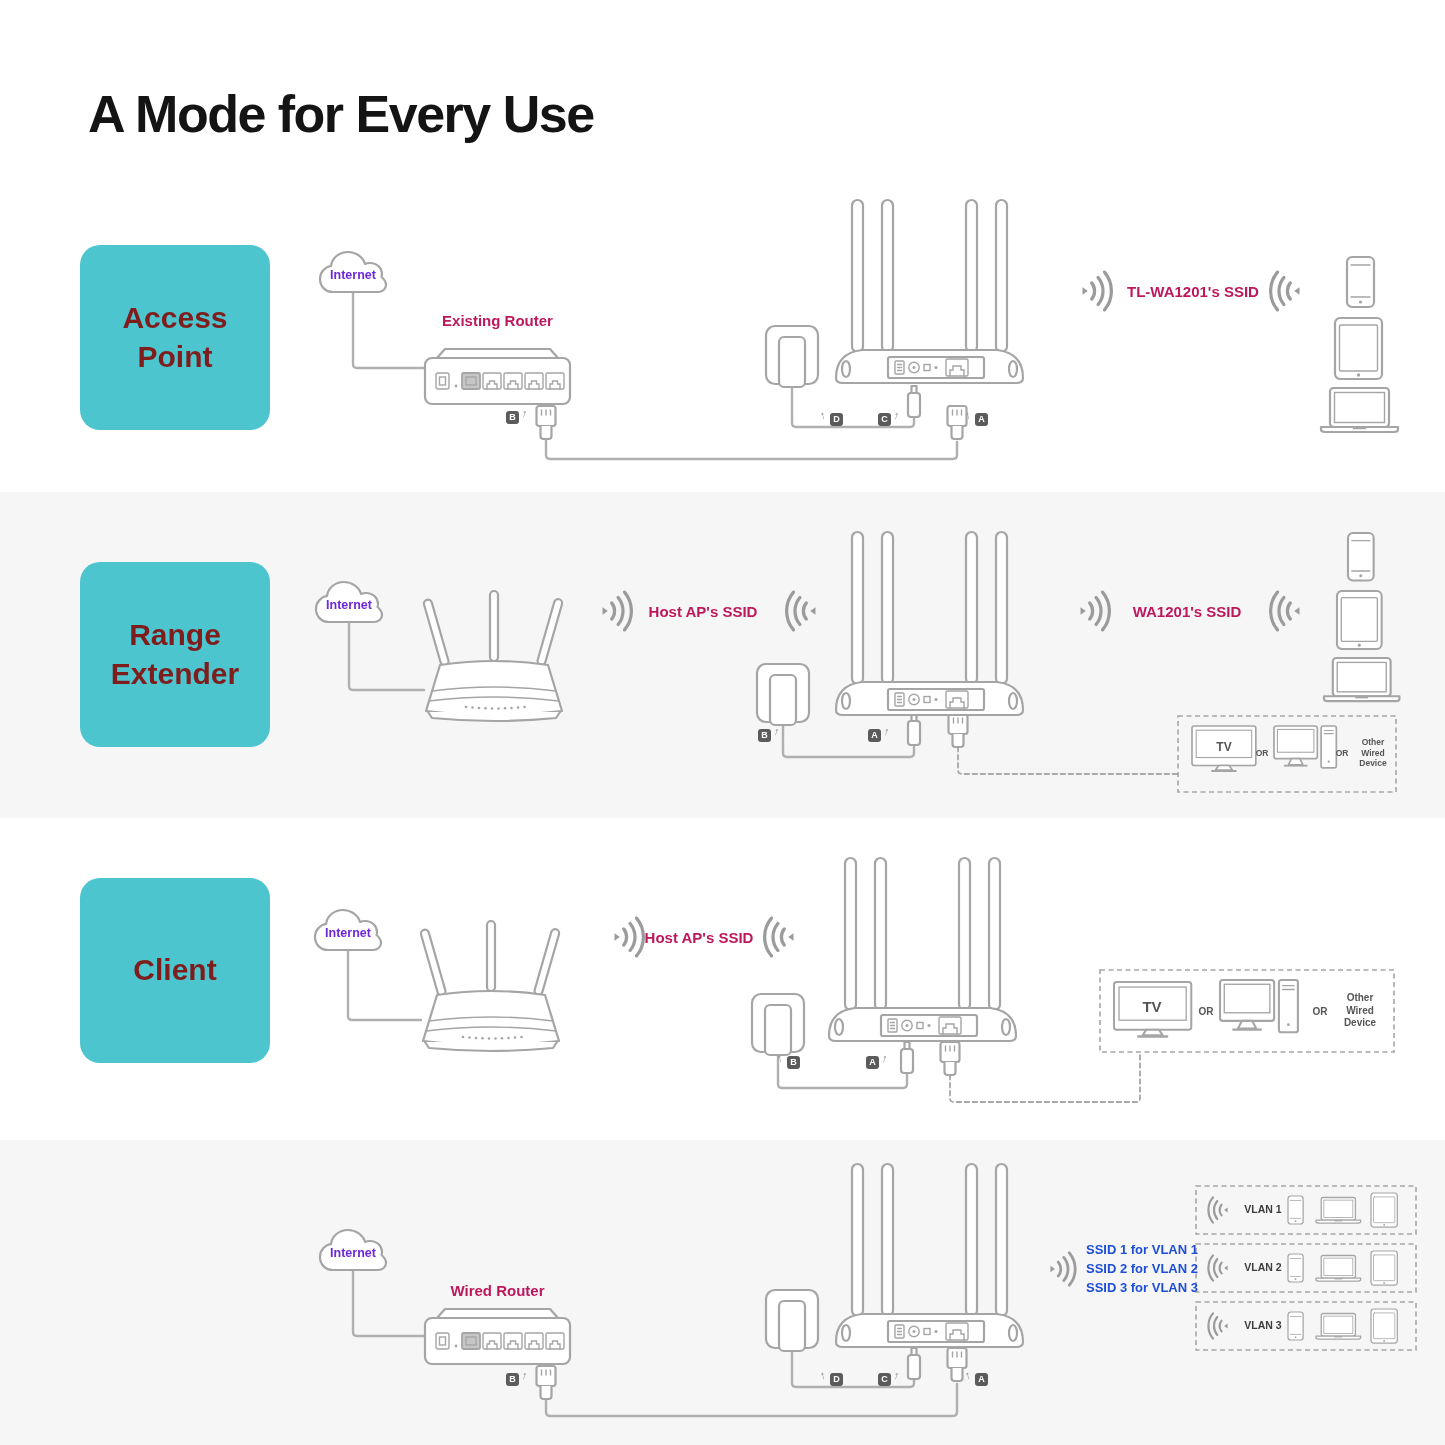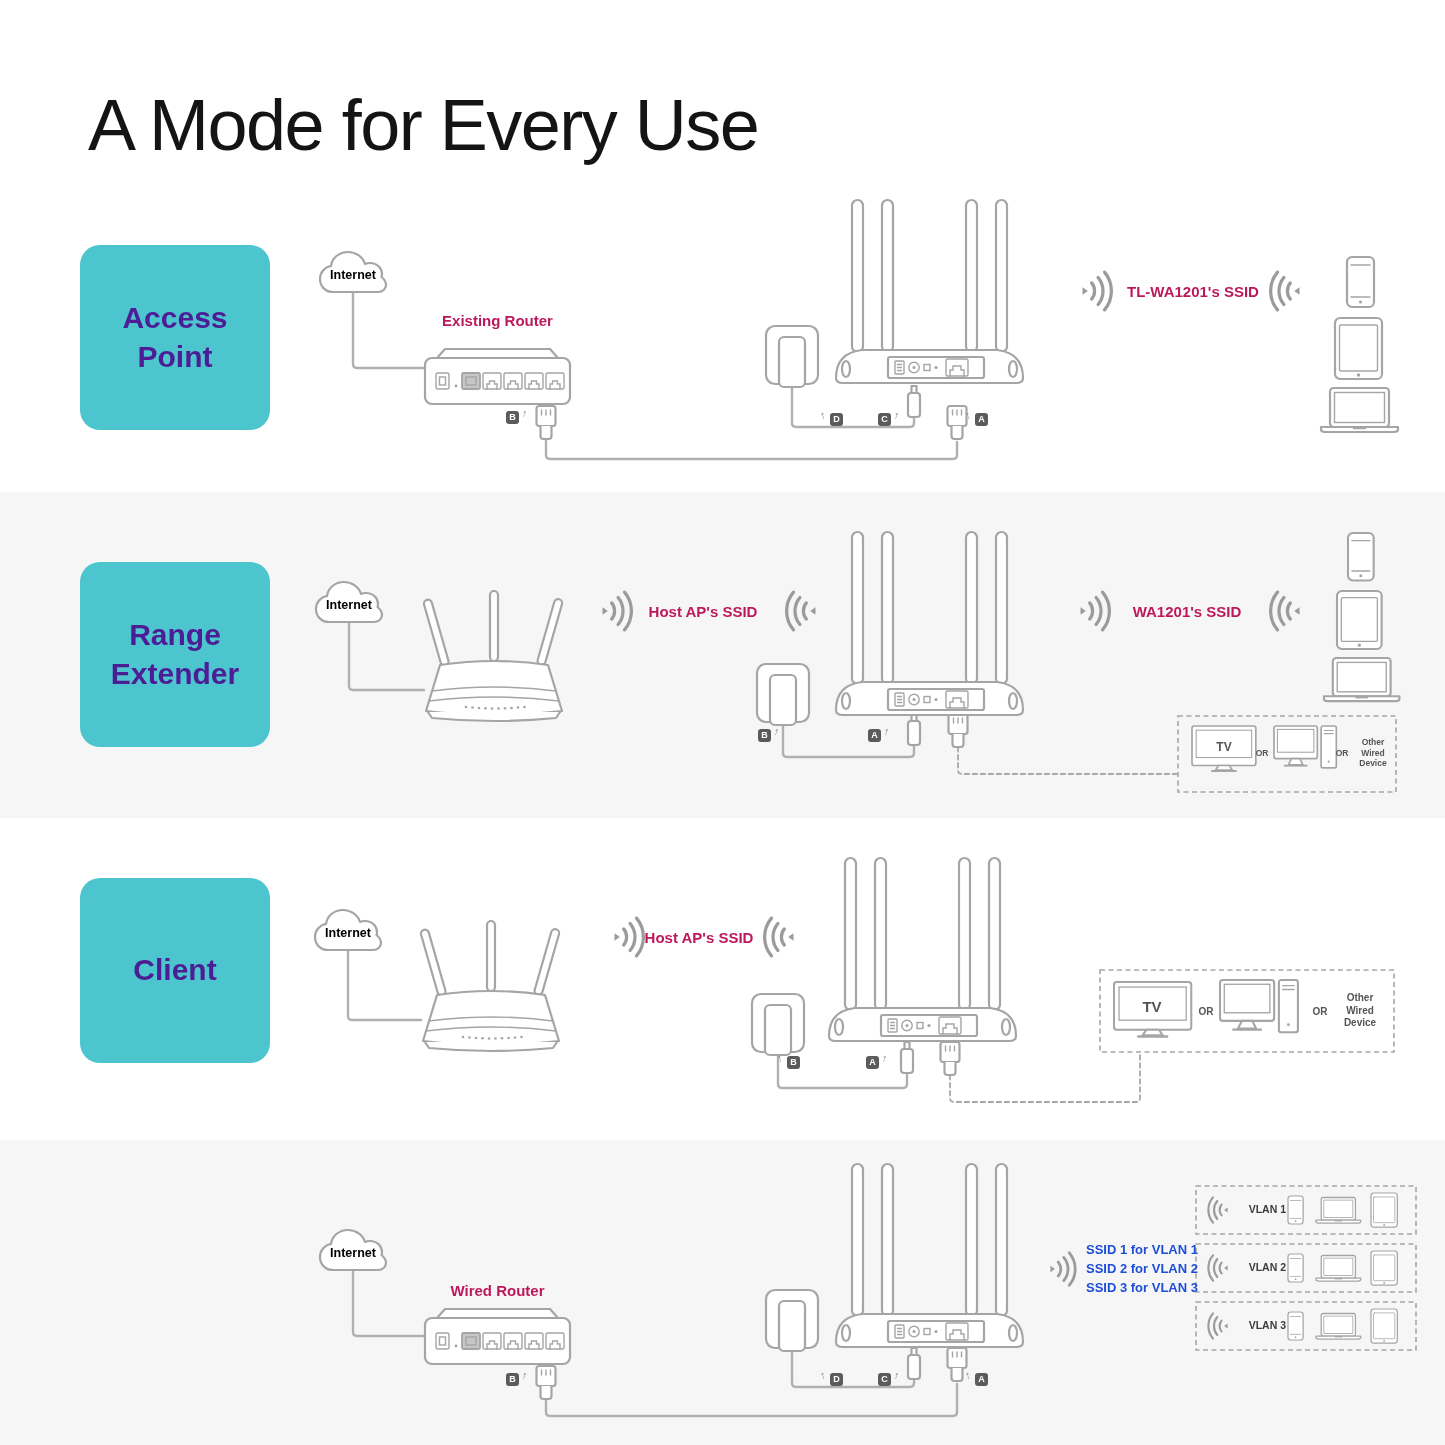--- a/index.html
+++ b/index.html
@@ -2,38 +2,38 @@
 <html style="--accent: #4cc5cf; --band: #f6f6f7;"><head>
 <meta charset="utf-8">
 <style>
   :root { --accent:#4cc5cf; --band:#f6f6f7; }
   * { margin:0; padding:0; box-sizing:border-box; }
   body { font-family:"Liberation Sans", sans-serif; background:#fff; }
   .canvas { position:relative; width:1445px; height:1445px; background:#fff; overflow:hidden; }
   .band { position:absolute; left:0; width:1445px; background:var(--band); }
   .band2 { top:492px; height:326px; }
   .band4 { top:1140px; height:305px; }
-  .title { position:absolute; left:88px; top:84px; width:920px; font-size:72px; font-weight:normal;
+  .title { position:absolute; left:88px; top:84px; width:920px; font-size:52px; font-weight:bold;
            color:#141414; letter-spacing:-1.5px; }
   .rowbadge { position:absolute; left:80px; width:190px; height:185px; background:var(--accent);
-              border-radius:20px; color:#4c1d95; font-weight:bold; font-size:30px; line-height:1.27;
+              border-radius:20px; color:#7f1d1d; font-weight:bold; font-size:30px; line-height:1.27;
               display:flex; align-items:center; justify-content:center; text-align:center; }
   .rowbadge span { display:block; width:150px; }
   .ov { position:absolute; text-align:center; color:#be185d; }
   .lbl { font-size:15px; font-weight:bold; }
-  .lbl-sm { font-size:12.5px; font-weight:bold; color:#000000; }
+  .lbl-sm { font-size:12.5px; font-weight:bold; color:#6d28d9; }
   .ssidlines { position:absolute; left:1086px; top:1240px; text-align:left; }
   .ssidlines span { display:block; font-size:13px; font-weight:bold; color:#1d4ed8; line-height:19px; }
   .tv-sm { font-size:12px; font-weight:bold; color:#555; }
   .tv-lg { font-size:15px; font-weight:bold; color:#555; }
   .or-sm { font-size:8.5px; font-weight:bold; color:#555; }
   .or-lg { font-size:10px; font-weight:bold; color:#555; }
   .other-sm { font-size:8.5px; font-weight:bold; color:#555; line-height:10.5px; }
   .other-lg { font-size:10px; font-weight:bold; color:#555; line-height:12.5px; }
-  .vlan { font-size:10.5px; font-weight:bold; color:#3c3c3c; text-align:right; }
+  .vlan { font-size:10.5px; font-weight:bold; color:#3c3c3c; text-align:center; }
   .pb { position:absolute; width:13px; height:13px; background:#5b5b5b; border-radius:3px; color:#fff;
         font-size:9px; font-weight:bold; line-height:13.5px; text-align:center; }
   .pa { position:absolute; font-size:11px; color:#8f8f8f; }
   .paR { transform:rotate(14deg); }
   .paL { transform:rotate(-14deg); }
   svg.diagram { position:absolute; left:0; top:0; }
   .s { stroke:#a5a5a5; fill:#fff; stroke-width:2.2; stroke-linejoin:round; stroke-linecap:round; }
   .t { stroke:#a5a5a5; fill:none; stroke-width:1.4; stroke-linecap:round; }
   .f { fill:#a5a5a5; stroke:none; }
   .cable { stroke:#b0b0b0; fill:none; stroke-width:2.4; stroke-linecap:round; }

